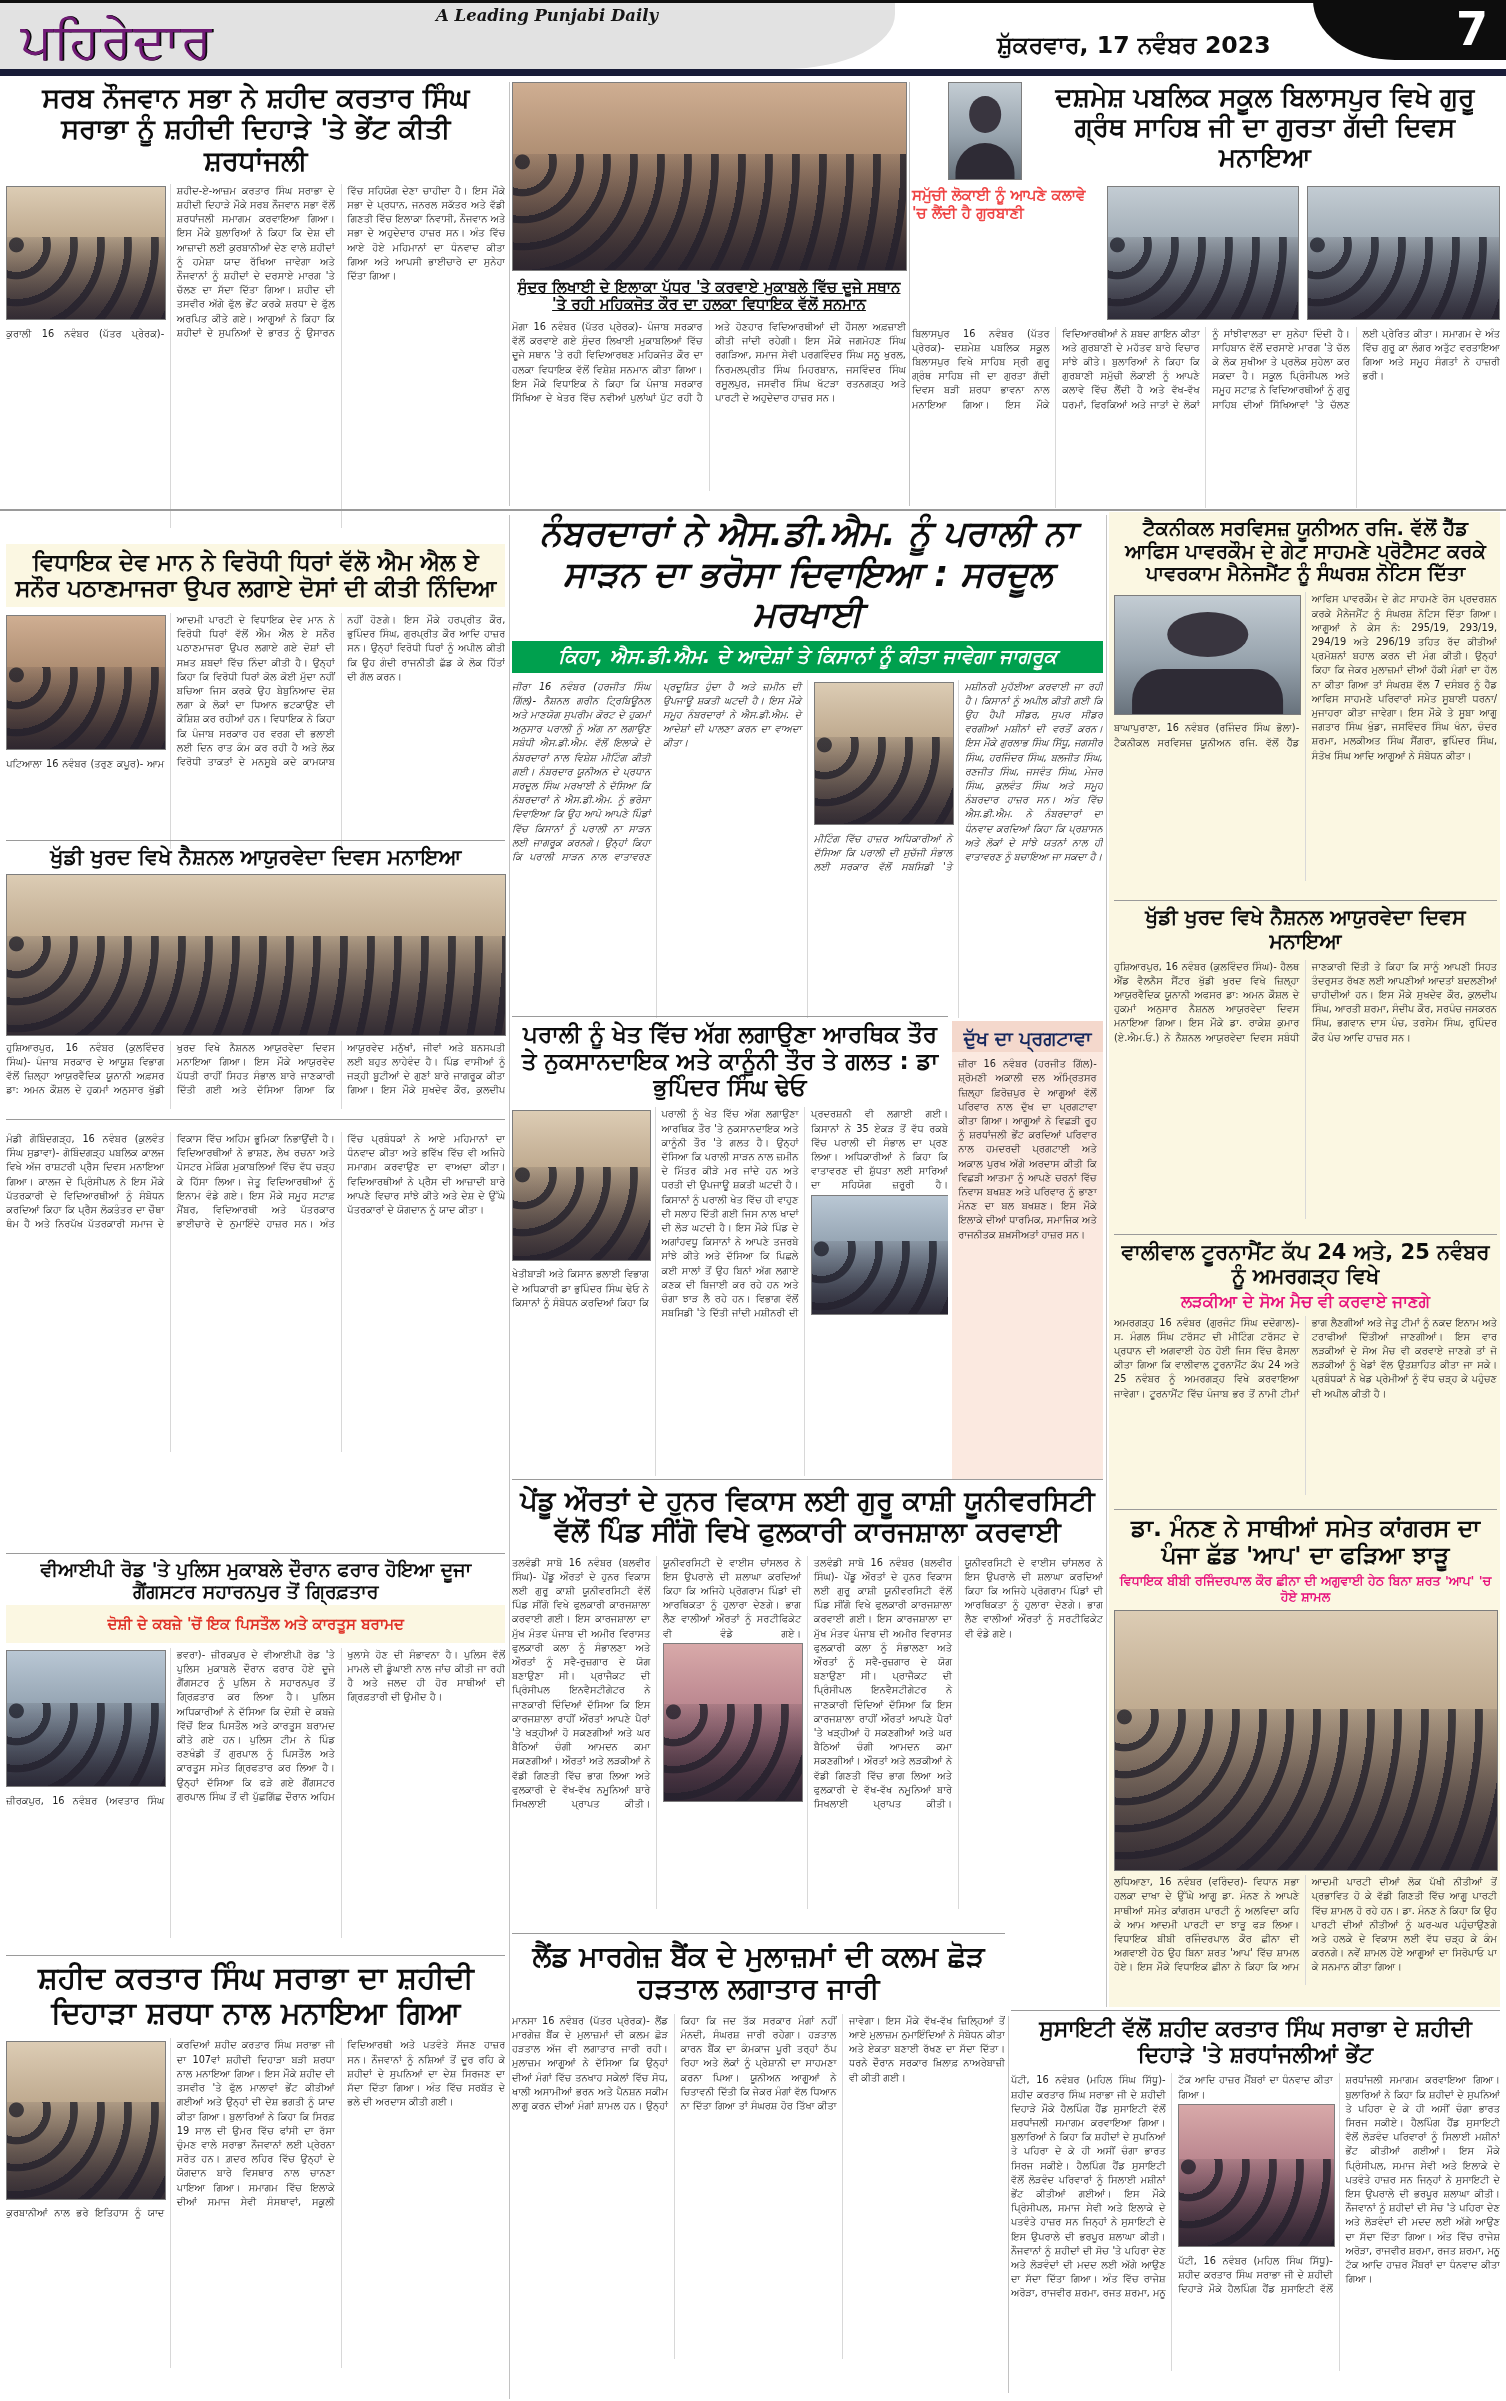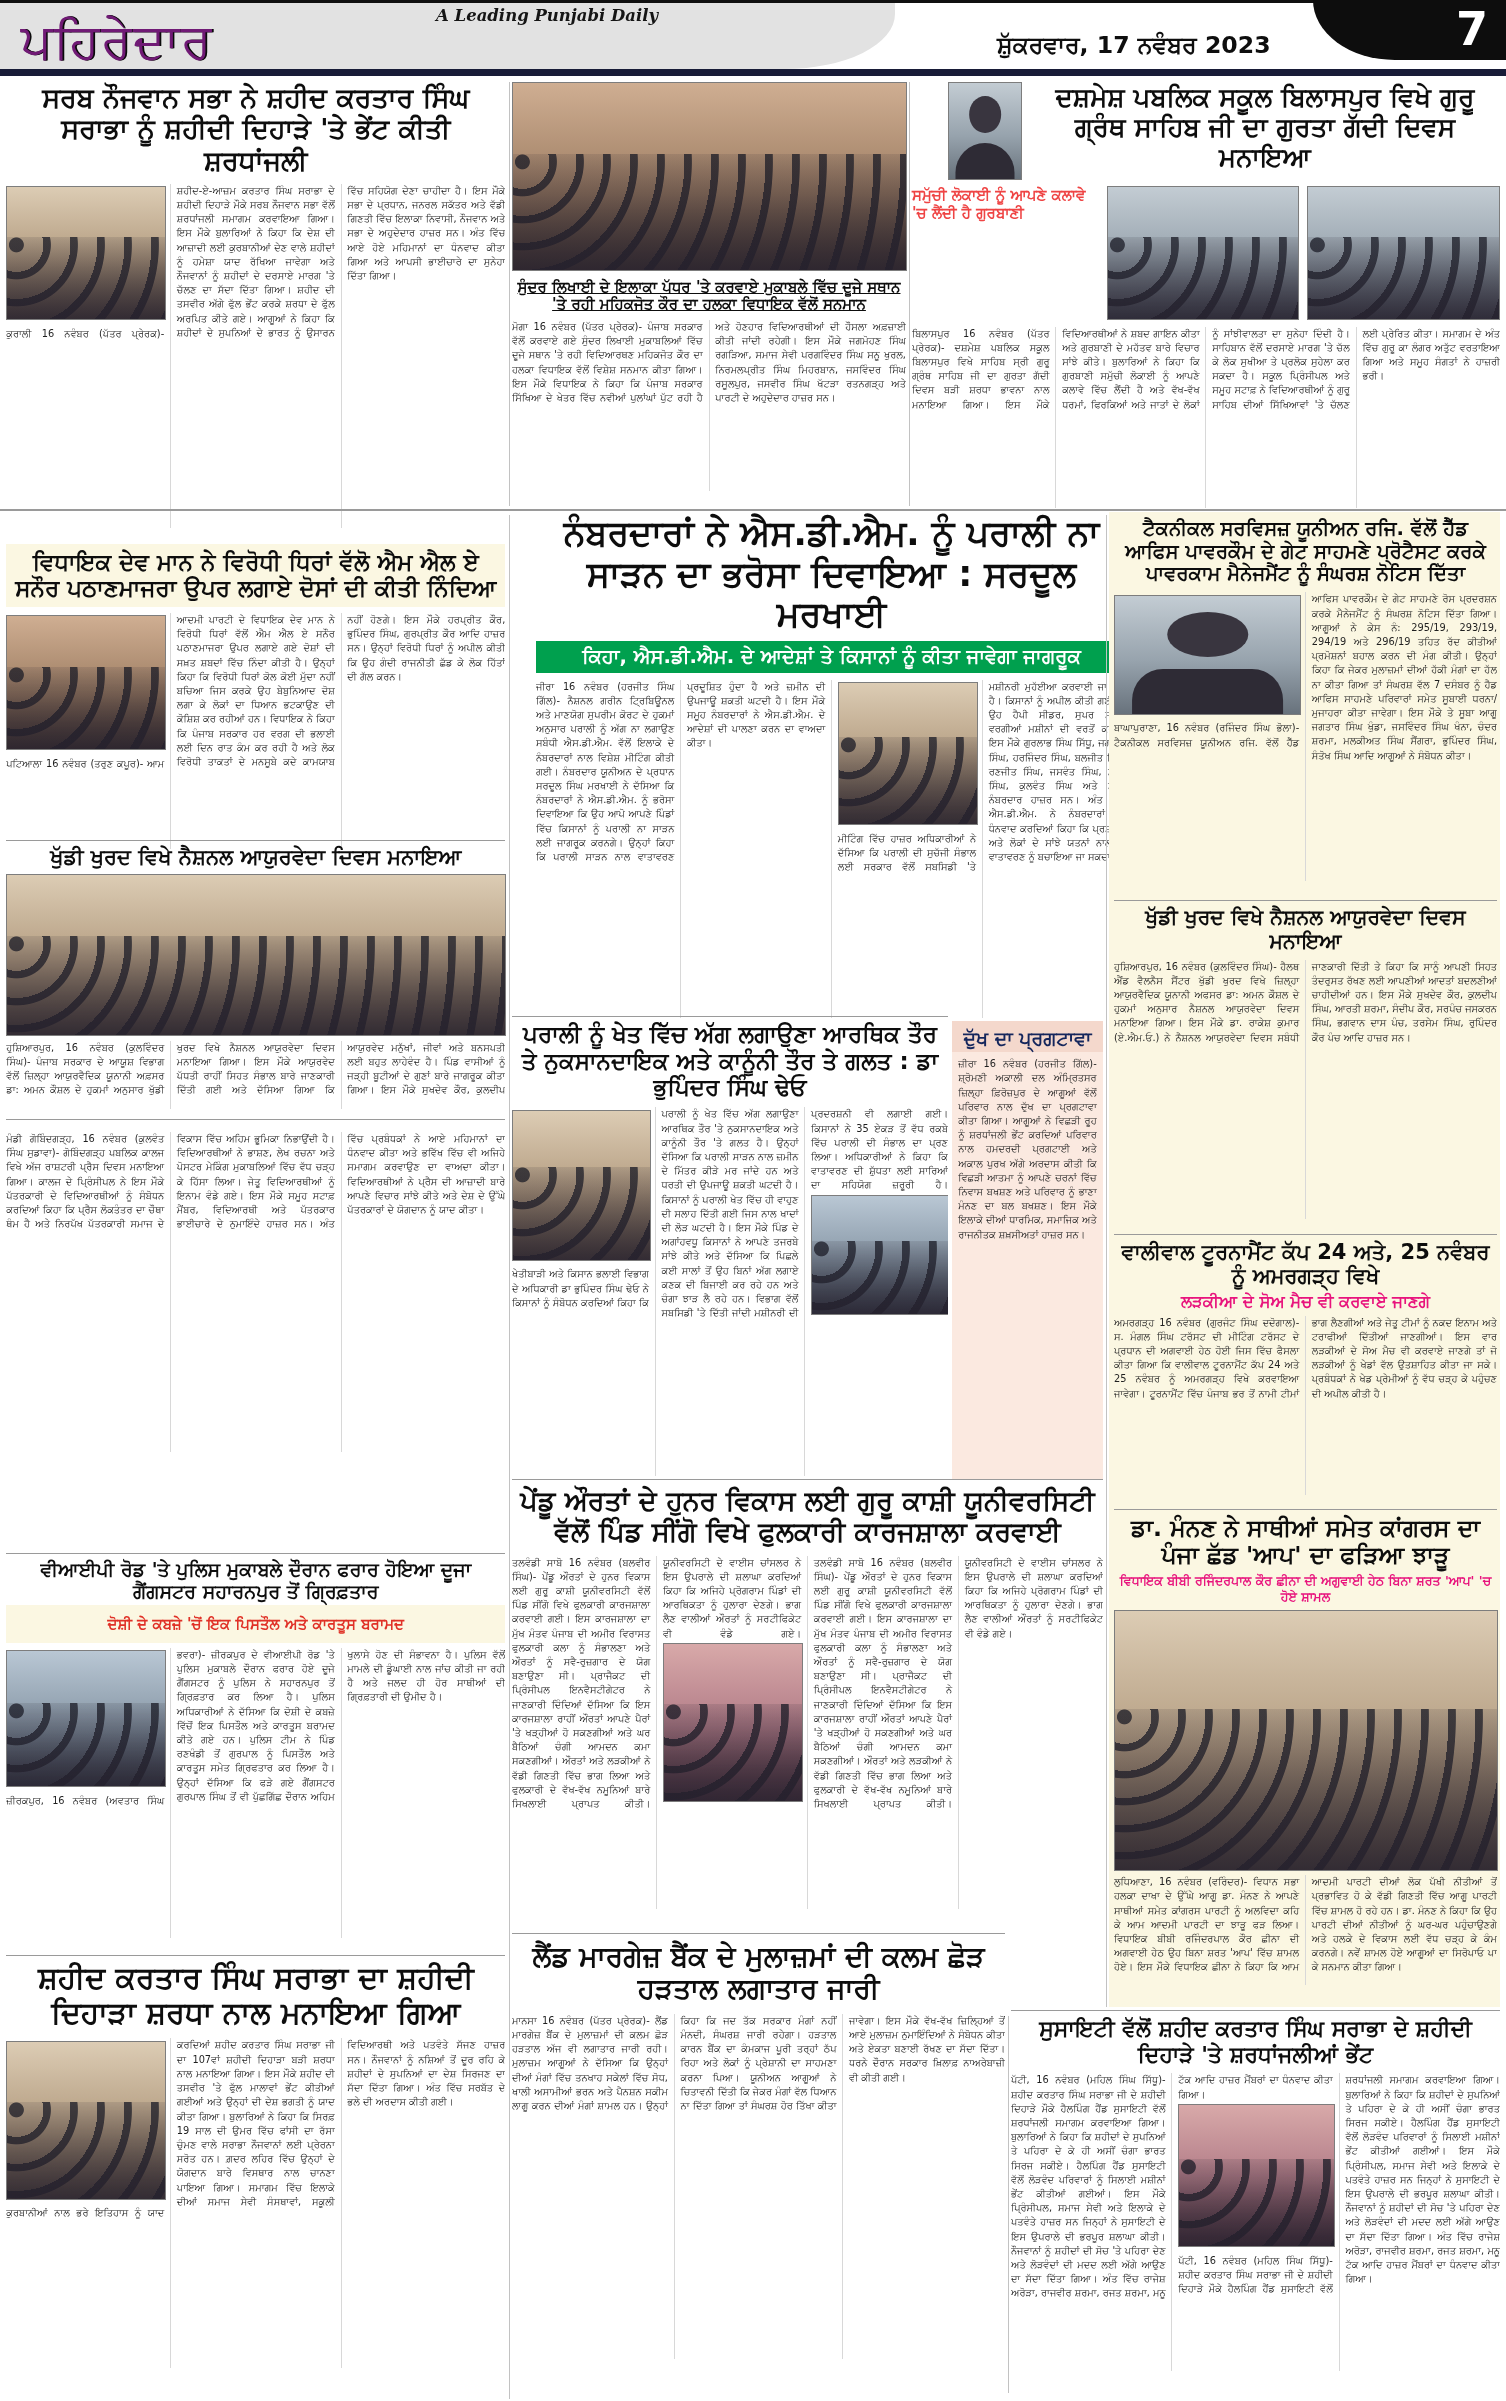--- a/index.html
+++ b/index.html
@@ -130,21 +130,21 @@
   <div class="abs divider" style="left:6.3px;top:1955px;width:499px;height:0.8px;"></div>
 
   <div class="abs" style="left:6.3px;top:1961px;width:499px;">
     <div class="h-c" style="font-size:30px;">ਸ਼ਹੀਦ ਕਰਤਾਰ ਸਿੰਘ ਸਰਾਭਾ ਦਾ ਸ਼ਹੀਦੀ ਦਿਹਾੜਾ ਸ਼ਰਧਾ ਨਾਲ ਮਨਾਇਆ ਗਿਆ</div>
     <div class="bt c3" style="margin-top:7.9px;height:330px;overflow:hidden;">
       <span class="ph ph--warm ph-il" style="height:157px;"></span>
       <span>ਕੁਰਬਾਨੀਆਂ ਨਾਲ ਭਰੇ ਇਤਿਹਾਸ ਨੂੰ ਯਾਦ ਕਰਦਿਆਂ ਸ਼ਹੀਦ ਕਰਤਾਰ ਸਿੰਘ ਸਰਾਭਾ ਜੀ ਦਾ 107ਵਾਂ ਸ਼ਹੀਦੀ ਦਿਹਾੜਾ ਬੜੀ ਸ਼ਰਧਾ ਨਾਲ ਮਨਾਇਆ ਗਿਆ। ਇਸ ਮੌਕੇ ਸ਼ਹੀਦ ਦੀ ਤਸਵੀਰ 'ਤੇ ਫੁੱਲ ਮਾਲਾਵਾਂ ਭੇਂਟ ਕੀਤੀਆਂ ਗਈਆਂ ਅਤੇ ਉਨ੍ਹਾਂ ਦੀ ਦੇਸ਼ ਭਗਤੀ ਨੂੰ ਯਾਦ ਕੀਤਾ ਗਿਆ। ਬੁਲਾਰਿਆਂ ਨੇ ਕਿਹਾ ਕਿ ਸਿਰਫ਼ 19 ਸਾਲ ਦੀ ਉਮਰ ਵਿੱਚ ਫਾਂਸੀ ਦਾ ਰੱਸਾ ਚੁੰਮਣ ਵਾਲੇ ਸਰਾਭਾ ਨੌਜਵਾਨਾਂ ਲਈ ਪ੍ਰੇਰਨਾ ਸਰੋਤ ਹਨ। ਗ਼ਦਰ ਲਹਿਰ ਵਿੱਚ ਉਨ੍ਹਾਂ ਦੇ ਯੋਗਦਾਨ ਬਾਰੇ ਵਿਸਥਾਰ ਨਾਲ ਚਾਨਣਾ ਪਾਇਆ ਗਿਆ। ਸਮਾਗਮ ਵਿੱਚ ਇਲਾਕੇ ਦੀਆਂ ਸਮਾਜ ਸੇਵੀ ਸੰਸਥਾਵਾਂ, ਸਕੂਲੀ ਵਿਦਿਆਰਥੀ ਅਤੇ ਪਤਵੰਤੇ ਸੱਜਣ ਹਾਜ਼ਰ ਸਨ। ਨੌਜਵਾਨਾਂ ਨੂੰ ਨਸ਼ਿਆਂ ਤੋਂ ਦੂਰ ਰਹਿ ਕੇ ਸ਼ਹੀਦਾਂ ਦੇ ਸੁਪਨਿਆਂ ਦਾ ਦੇਸ਼ ਸਿਰਜਣ ਦਾ ਸੱਦਾ ਦਿੱਤਾ ਗਿਆ। ਅੰਤ ਵਿੱਚ ਸਰਬੱਤ ਦੇ ਭਲੇ ਦੀ ਅਰਦਾਸ ਕੀਤੀ ਗਈ।</span>
     </div>
   </div>
 
-  <div class="abs" style="left:536px;top:513px;width:591px;">
+  <div class="abs" style="left:512px;top:513px;width:591px;font-style:italic;">
     <div class="h-c" style="font-size:35px;">ਨੰਬਰਦਾਰਾਂ ਨੇ ਐਸ.ਡੀ.ਐਮ. ਨੂੰ ਪਰਾਲੀ ਨਾ ਸਾੜਨ ਦਾ ਭਰੋਸਾ ਦਿਵਾਇਆ : ਸਰਦੂਲ ਮਰਖਾਈ</div>
     <div class="kicker" style="font-size:19.6px;margin-top:6.3px;padding:3.9px 0;">ਕਿਹਾ, ਐਸ.ਡੀ.ਐਮ. ਦੇ ਆਦੇਸ਼ਾਂ ਤੇ ਕਿਸਾਨਾਂ ਨੂੰ ਕੀਤਾ ਜਾਵੇਗਾ ਜਾਗਰੂਕ</div>
     <div class="bt c4" style="margin-top:6.3px;height:338px;overflow:hidden;">
       <span>ਜੀਰਾ 16 ਨਵੰਬਰ (ਹਰਜੀਤ ਸਿੰਘ ਗਿੱਲ)- ਨੈਸ਼ਨਲ ਗਰੀਨ ਟ੍ਰਿਬਿਊਨਲ ਅਤੇ ਮਾਣਯੋਗ ਸੁਪਰੀਮ ਕੋਰਟ ਦੇ ਹੁਕਮਾਂ ਅਨੁਸਾਰ ਪਰਾਲੀ ਨੂੰ ਅੱਗ ਨਾ ਲਗਾਉਣ ਸਬੰਧੀ ਐਸ.ਡੀ.ਐਮ. ਵੱਲੋਂ ਇਲਾਕੇ ਦੇ ਨੰਬਰਦਾਰਾਂ ਨਾਲ ਵਿਸ਼ੇਸ਼ ਮੀਟਿੰਗ ਕੀਤੀ ਗਈ। ਨੰਬਰਦਾਰ ਯੂਨੀਅਨ ਦੇ ਪ੍ਰਧਾਨ ਸਰਦੂਲ ਸਿੰਘ ਮਰਖਾਈ ਨੇ ਦੱਸਿਆ ਕਿ ਨੰਬਰਦਾਰਾਂ ਨੇ ਐਸ.ਡੀ.ਐਮ. ਨੂੰ ਭਰੋਸਾ ਦਿਵਾਇਆ ਕਿ ਉਹ ਆਪੋ ਆਪਣੇ ਪਿੰਡਾਂ ਵਿੱਚ ਕਿਸਾਨਾਂ ਨੂੰ ਪਰਾਲੀ ਨਾ ਸਾੜਨ ਲਈ ਜਾਗਰੂਕ ਕਰਨਗੇ। ਉਨ੍ਹਾਂ ਕਿਹਾ ਕਿ ਪਰਾਲੀ ਸਾੜਨ ਨਾਲ ਵਾਤਾਵਰਣ ਪ੍ਰਦੂਸ਼ਿਤ ਹੁੰਦਾ ਹੈ ਅਤੇ ਜ਼ਮੀਨ ਦੀ ਉਪਜਾਊ ਸ਼ਕਤੀ ਘਟਦੀ ਹੈ। ਇਸ ਮੌਕੇ ਸਮੂਹ ਨੰਬਰਦਾਰਾਂ ਨੇ ਐਸ.ਡੀ.ਐਮ. ਦੇ ਆਦੇਸ਼ਾਂ ਦੀ ਪਾਲਣਾ ਕਰਨ ਦਾ ਵਾਅਦਾ ਕੀਤਾ।</span>
       <span class="ph ph--warm ph-il" style="height:141px;"></span>
       <span>ਮੀਟਿੰਗ ਵਿੱਚ ਹਾਜ਼ਰ ਅਧਿਕਾਰੀਆਂ ਨੇ ਦੱਸਿਆ ਕਿ ਪਰਾਲੀ ਦੀ ਸੁਚੱਜੀ ਸੰਭਾਲ ਲਈ ਸਰਕਾਰ ਵੱਲੋਂ ਸਬਸਿਡੀ 'ਤੇ ਮਸ਼ੀਨਰੀ ਮੁਹੱਈਆ ਕਰਵਾਈ ਜਾ ਰਹੀ ਹੈ। ਕਿਸਾਨਾਂ ਨੂੰ ਅਪੀਲ ਕੀਤੀ ਗਈ ਕਿ ਉਹ ਹੈਪੀ ਸੀਡਰ, ਸੁਪਰ ਸੀਡਰ ਵਰਗੀਆਂ ਮਸ਼ੀਨਾਂ ਦੀ ਵਰਤੋਂ ਕਰਨ। ਇਸ ਮੌਕੇ ਗੁਰਲਾਭ ਸਿੰਘ ਸਿੱਧੂ, ਜਗਸੀਰ ਸਿੰਘ, ਹਰਜਿੰਦਰ ਸਿੰਘ, ਬਲਜੀਤ ਸਿੰਘ, ਰਣਜੀਤ ਸਿੰਘ, ਜਸਵੰਤ ਸਿੰਘ, ਮੇਜਰ ਸਿੰਘ, ਕੁਲਵੰਤ ਸਿੰਘ ਅਤੇ ਸਮੂਹ ਨੰਬਰਦਾਰ ਹਾਜ਼ਰ ਸਨ। ਅੰਤ ਵਿੱਚ ਐਸ.ਡੀ.ਐਮ. ਨੇ ਨੰਬਰਦਾਰਾਂ ਦਾ ਧੰਨਵਾਦ ਕਰਦਿਆਂ ਕਿਹਾ ਕਿ ਪ੍ਰਸ਼ਾਸਨ ਅਤੇ ਲੋਕਾਂ ਦੇ ਸਾਂਝੇ ਯਤਨਾਂ ਨਾਲ ਹੀ ਵਾਤਾਵਰਣ ਨੂੰ ਬਚਾਇਆ ਜਾ ਸਕਦਾ ਹੈ।</span>
     </div>
   </div>
   <div class="abs divider" style="left:512px;top:1016px;width:436px;height:0.8px;"></div>
 

